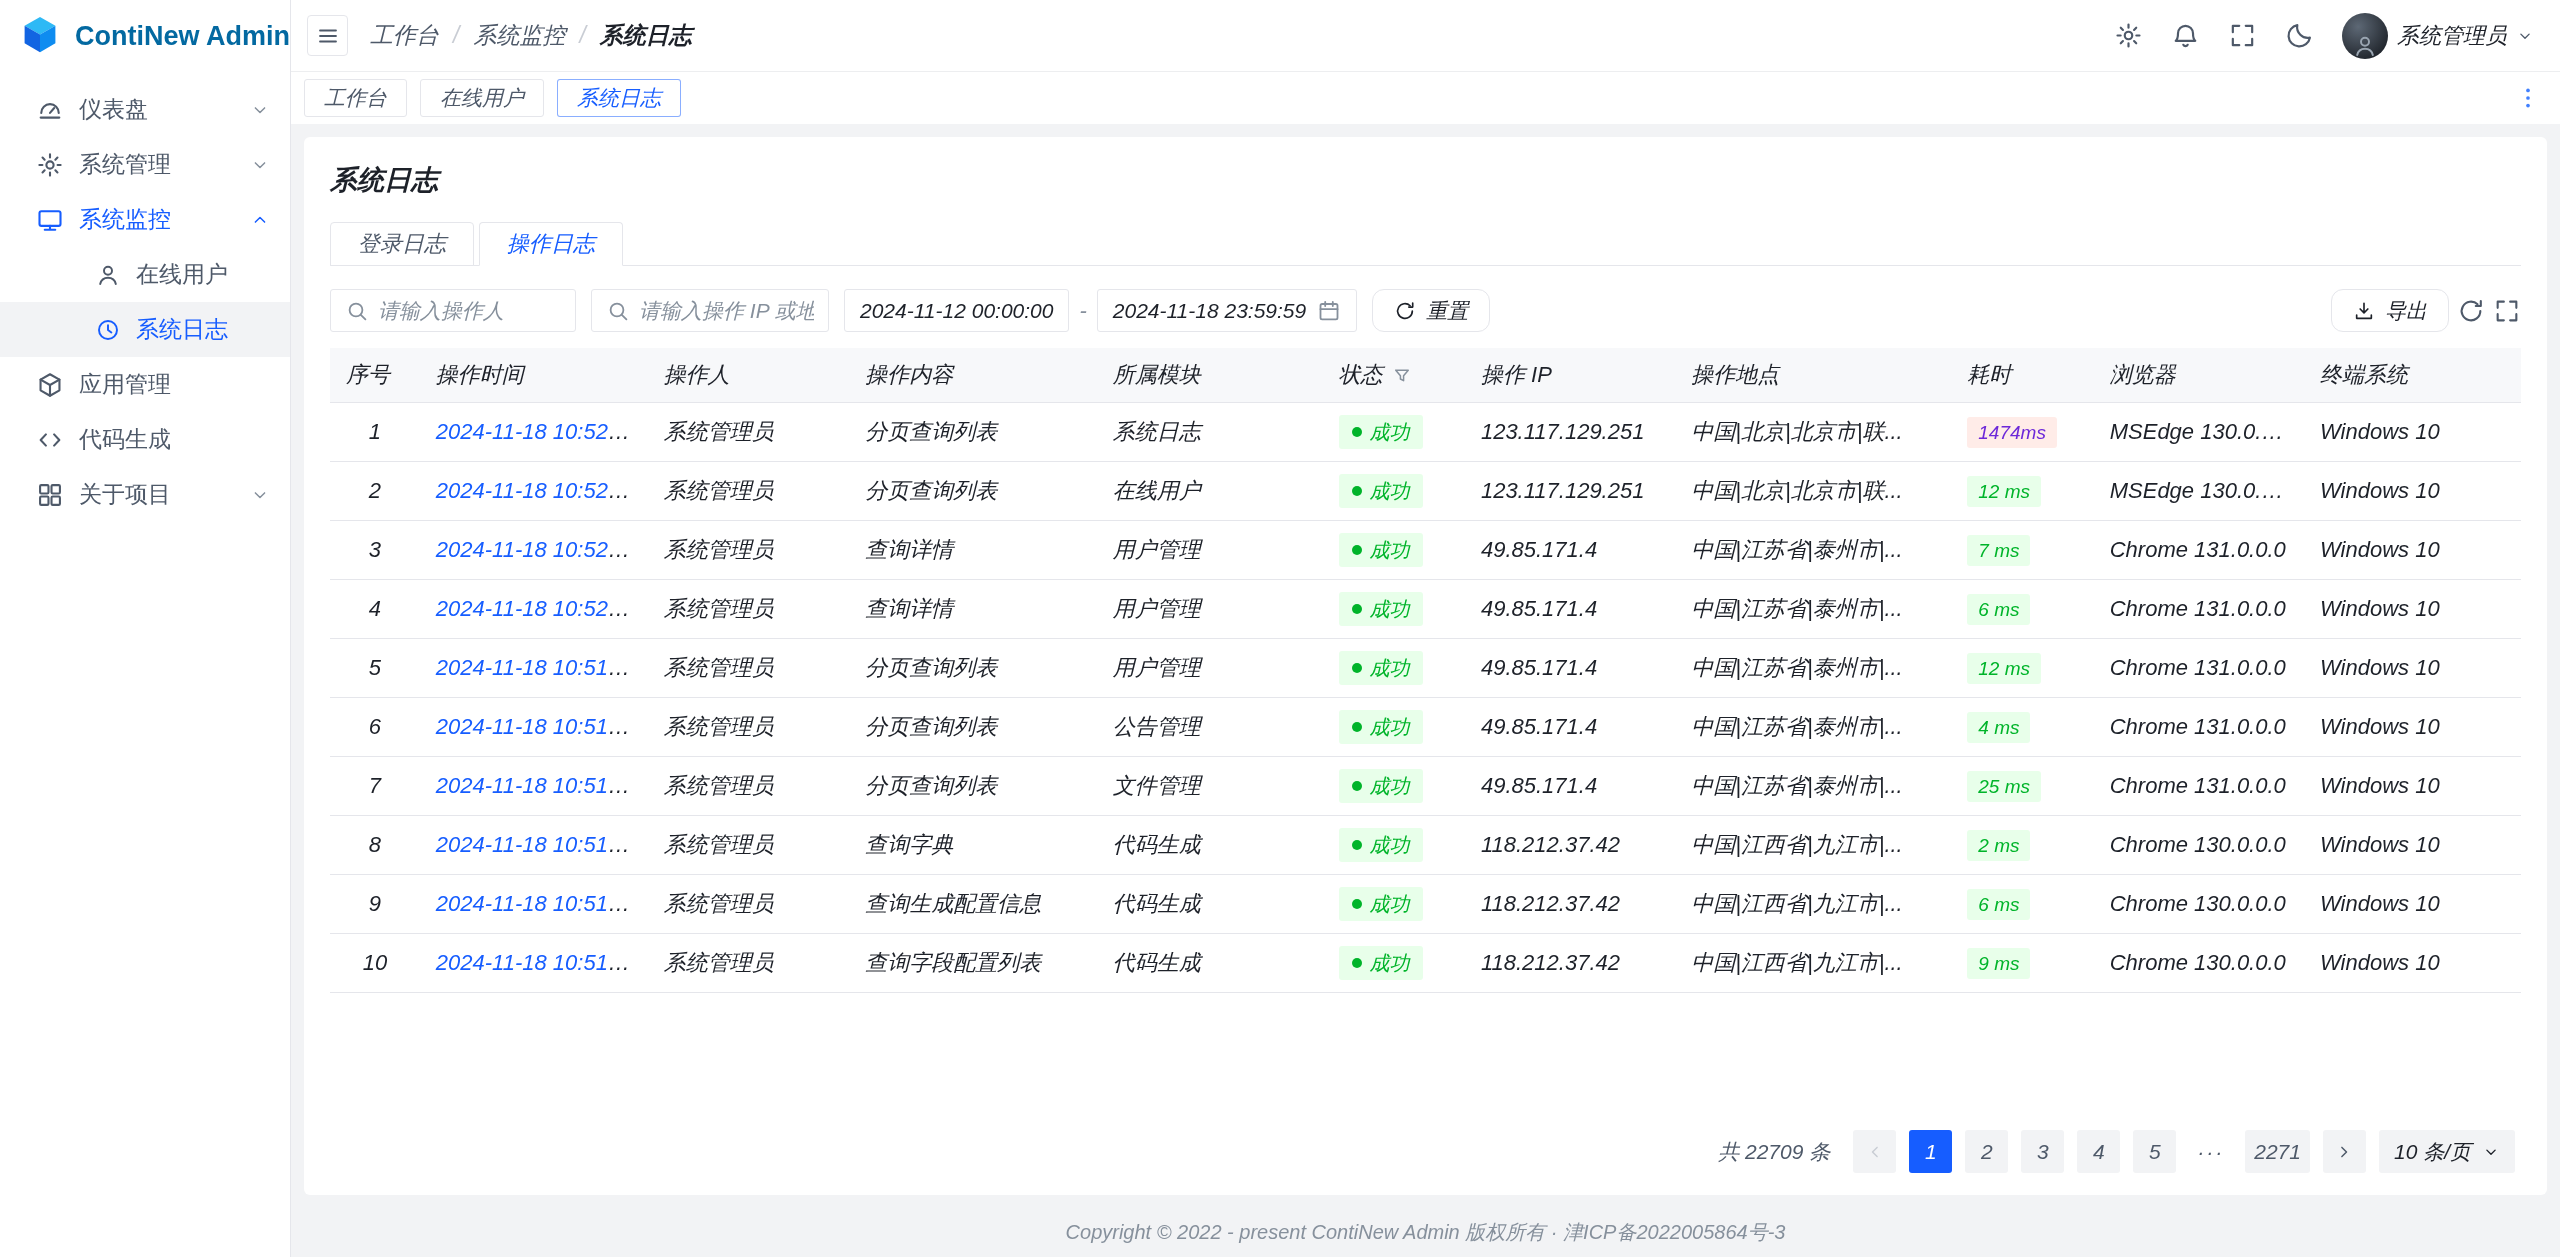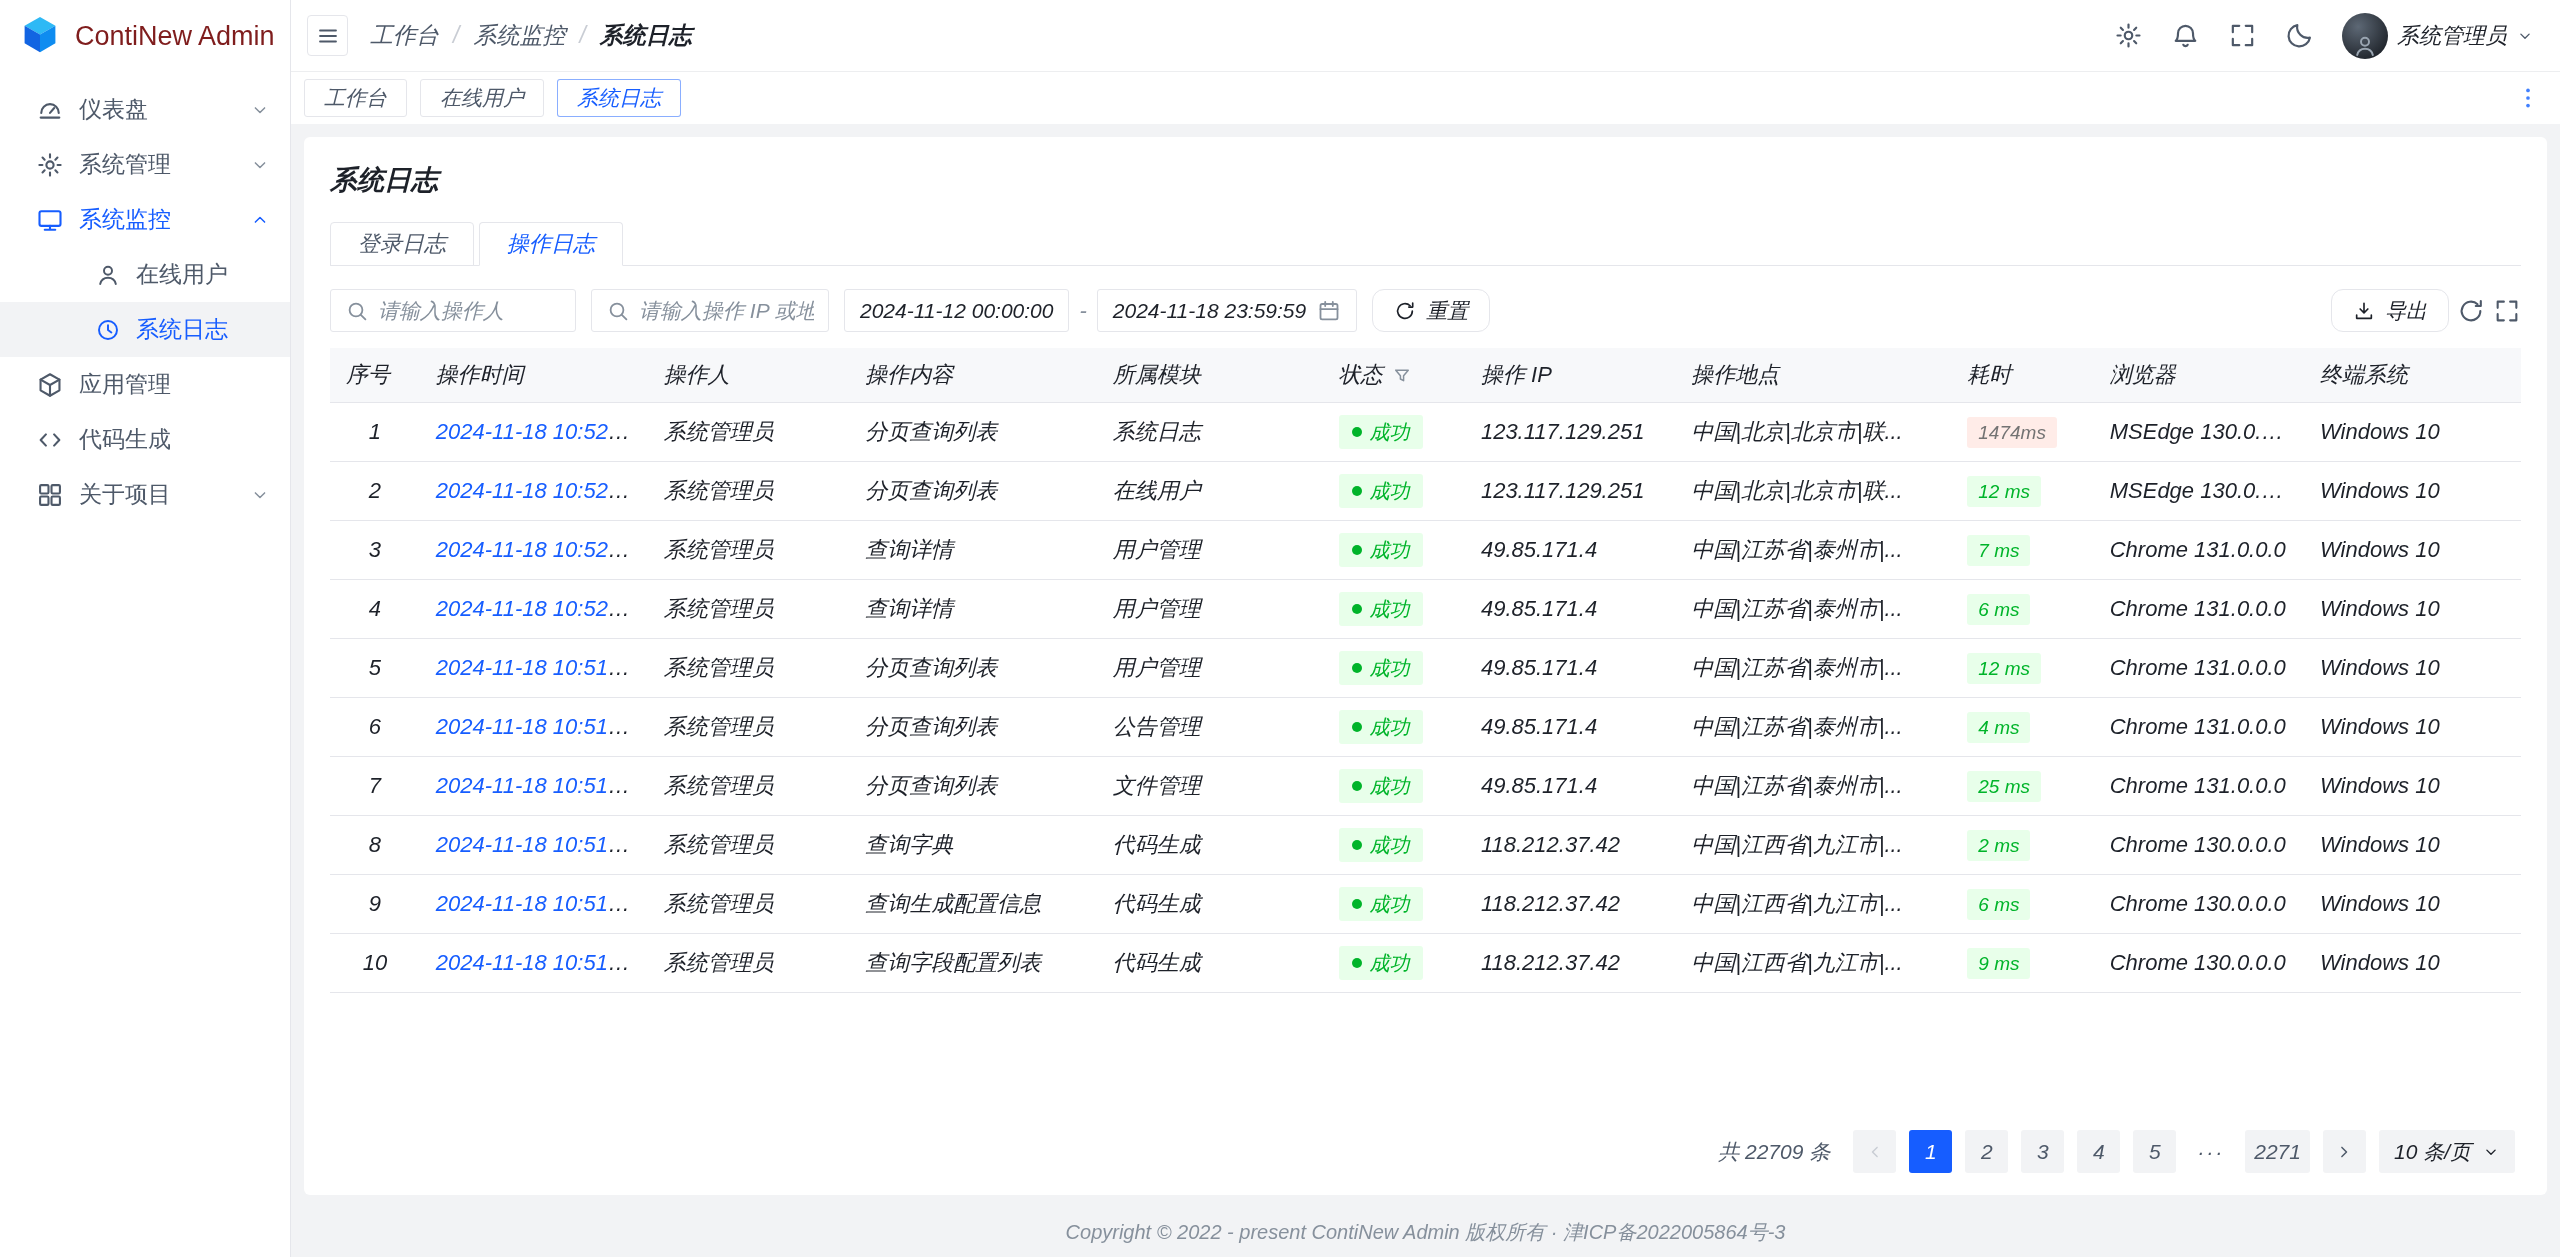--- a/index.html
+++ b/index.html
@@ -13,21 +13,21 @@
   .i18{width:18px;height:18px}.i20{width:20px;height:20px}.i22{width:22px;height:22px}
   .i24{width:24px;height:24px}.i26{width:26px;height:26px}.i28{width:28px;height:28px}
   .i29{width:29px;height:29px}.i44{width:44px;height:44px}
   .act { cursor: pointer; }
 
   .app { display: flex; width: 100%; height: 100%; }
 
   
   .sidebar { width: 291px; flex: none; background: #fff; border-right: 1px solid #E5E6EB; display: flex; flex-direction: column; }
   .logo-row { height: 72px; flex: none; display: flex; align-items: center; gap: 13px; padding: 0 18px; cursor: pointer; }
-  .logo-title { font-size: 27px; font-weight: 400; color: #7f1d1d; white-space: nowrap; text-align: right; }
+  .logo-title { font-size: 27px; font-weight: 700; color: #0369a1; white-space: nowrap; text-align: right; }
   .side-nav { padding-top: 10px; }
   .side-item { height: 55px; display: flex; align-items: center; gap: 15px; padding: 0 20px 0 36px; font-size: 23px; color: #4E5969; cursor: pointer; white-space: nowrap; }
   .side-item .chev { margin-left: auto; color: #86909C; }
   .side-item.hl, .side-item.hl .chev { color: #165DFF; }
   .side-item.sub { padding-left: 95px; }
   .side-item.sub.active { background: #F2F3F5; color: #165DFF; }
 
   
   .main { flex: 1; min-width: 0; display: flex; flex-direction: column; font-style: italic; }
 
@@ -71,21 +71,21 @@
   .log-table { width: 100%; margin-top: 16px; border-collapse: collapse; table-layout: fixed; }
   .log-table th { background: #F7F8FA; text-align: left; font-weight: 500; font-size: 22px; color: #1D2129; padding: 12px 16px; border-bottom: 1px solid #E5E6EB; white-space: nowrap; overflow: hidden; }
   .log-table th .thfilter { margin-left: 9px; color: #86909C; vertical-align: middle; cursor: pointer; }
   .log-table td { padding: 12px 16px; font-size: 22px; color: #1D2129; border-bottom: 1px solid #E5E6EB; white-space: nowrap; overflow: hidden; text-overflow: ellipsis; }
   .td-index { text-align: center; }
   .time-link { color: #165DFF; cursor: pointer; }
   .tag-success { display: inline-flex; align-items: center; gap: 8px; height: 34px; padding: 0 13px; background: #E8FFEA; color: #00B42A; border-radius: 3px; font-size: 20px; }
   .dot { width: 10px; height: 10px; border-radius: 50%; background: #00B42A; }
   .dur { display: inline-block; height: 31px; line-height: 31px; padding: 0 11px; border-radius: 3px; font-size: 19px; }
   .dur.success { background: #E8FFEA; color: #00B42A; }
-  .dur.danger { background: #FFECE8; color: #737373; }
+  .dur.danger { background: #FFECE8; color: #6d28d9; }
 
   .spacer { flex: 1; }
 
   .pagination { display: flex; align-items: center; justify-content: flex-end; gap: 13px; padding: 18px 6px 10px; font-size: 21px; color: #4E5969; }
   .total { margin-right: 10px; }
   .pages { display: flex; gap: 13px; }
   .page-btn { min-width: 43px; height: 43px; padding: 0 9px; border: 0; border-radius: 3px; background: #F2F3F5; color: #4E5969; font: inherit; font-size: 21px; display: inline-flex; align-items: center; justify-content: center; cursor: pointer; }
   .page-btn.active { background: #165DFF; color: #fff; }
   .page-btn.disabled { color: #C9CDD4; cursor: default; }
   .page-ellipsis { min-width: 43px; height: 43px; display: inline-flex; align-items: center; justify-content: center; color: #4E5969; letter-spacing: 2px; cursor: pointer; }

